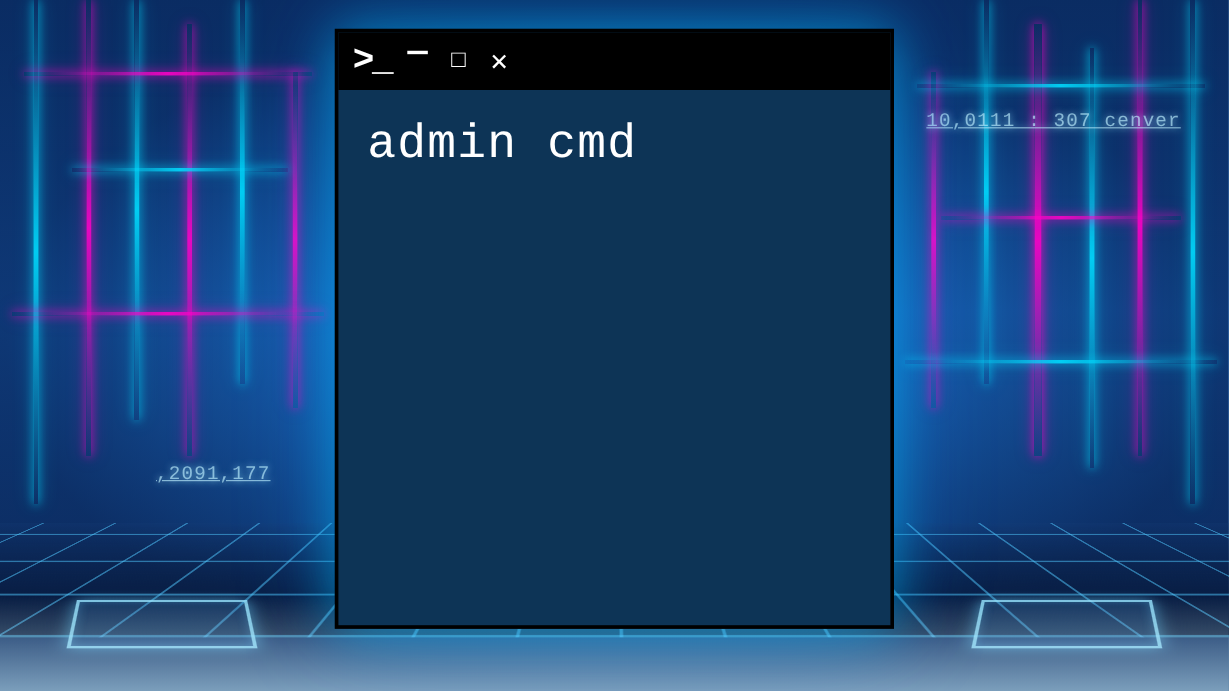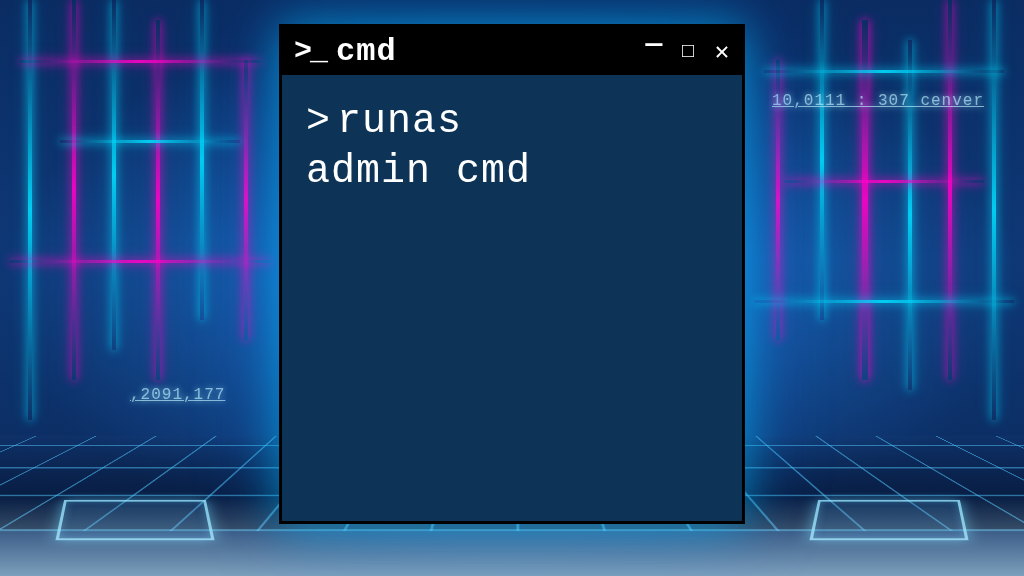--- a/index.html
+++ b/index.html
@@ -181,26 +181,22 @@
 <div class="decor-text" style="right:40px; top:92px;">10,0111 : 307  cenver</div>
 
 <div class="grid-floor"></div>
 <div class="floor-square" style="left:60px; bottom:22px; width:150px; height:70px; transform: perspective(500px) rotateX(55deg);"></div>
 <div class="floor-square" style="right:60px; bottom:22px; width:150px; height:70px; transform: perspective(500px) rotateX(55deg);"></div>
 <div class="bottom-glow"></div>
 
 <div class="terminal">
   <div class="titlebar">
     <span class="titlebar-icon">&gt;_</span>
-    <span class="titlebar-title">cmd</span>
     <div class="window-controls">
       <span class="win-btn min">—</span>
       <span class="win-btn max">□</span>
       <span class="win-btn close">✕</span>
     </div>
   </div>
   <div class="terminal-body">
-    <div>
-      <span class="prompt-char">&gt;</span><span>runas</span>
-    </div>
     <div>admin cmd</div>
   </div>
 </div>
 
 </body></html>

